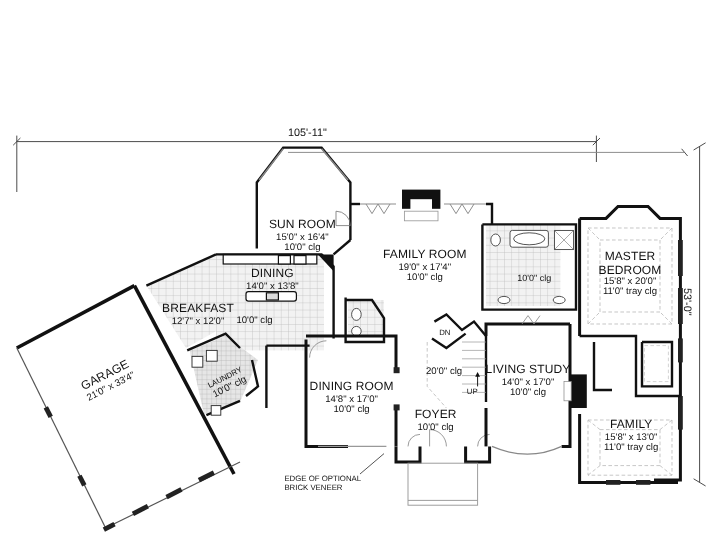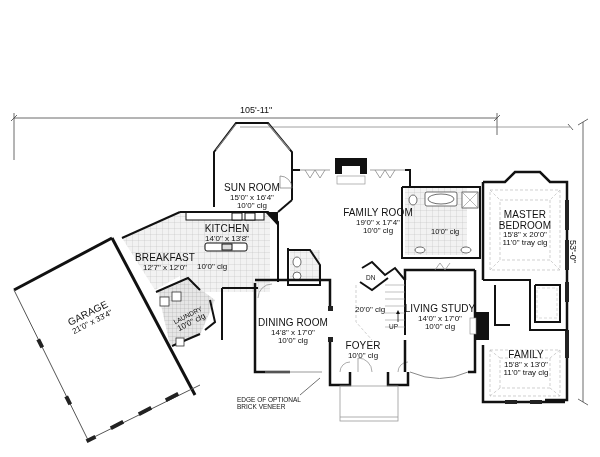--- a/index.html
+++ b/index.html
@@ -250,28 +250,28 @@
 
 <div class="dim" style="left:240px; top:105px;">105'-11"</div>
 <div class="dim" style="left:578px; top:240px; transform:rotate(90deg); transform-origin:left top;">53'-0"</div>
 
 <div class="lbl" style="left:252px; top:162px;margin-top:21px;">
   <span class="name">SUN ROOM</span>
   <span class="sub">15'0" x 16'4"</span>
   <span class="sub">10'0" clg</span>
 </div>
 
-<div class="lbl" style="left:354px; top:208px;margin-left:24px;">
+<div class="lbl" style="left:354px; top:208px;">
   <span class="name">FAMILY ROOM</span>
   <span class="sub">19'0" x 17'4"</span>
   <span class="sub">10'0" clg</span>
 </div>
 
 <div class="lbl" style="left:227px; top:224px;">
-  <span class="name">KITCHEN</span>
+  <span class="name">DINING</span>
   <span class="sub">14'0" x 13'8"</span>
 </div>
 
 <div class="lbl" style="left:165px; top:253px;">
   <span class="name">BREAKFAST</span>
   <span class="sub">12'7" x 12'0"</span>
 </div>
 <div class="small" style="left:197px; top:262px; font-size:8px;">10'0" clg</div>
 
 <div class="lbl" style="left:90px; top:308px; transform:translateX(-50%) rotate(-27deg);">

